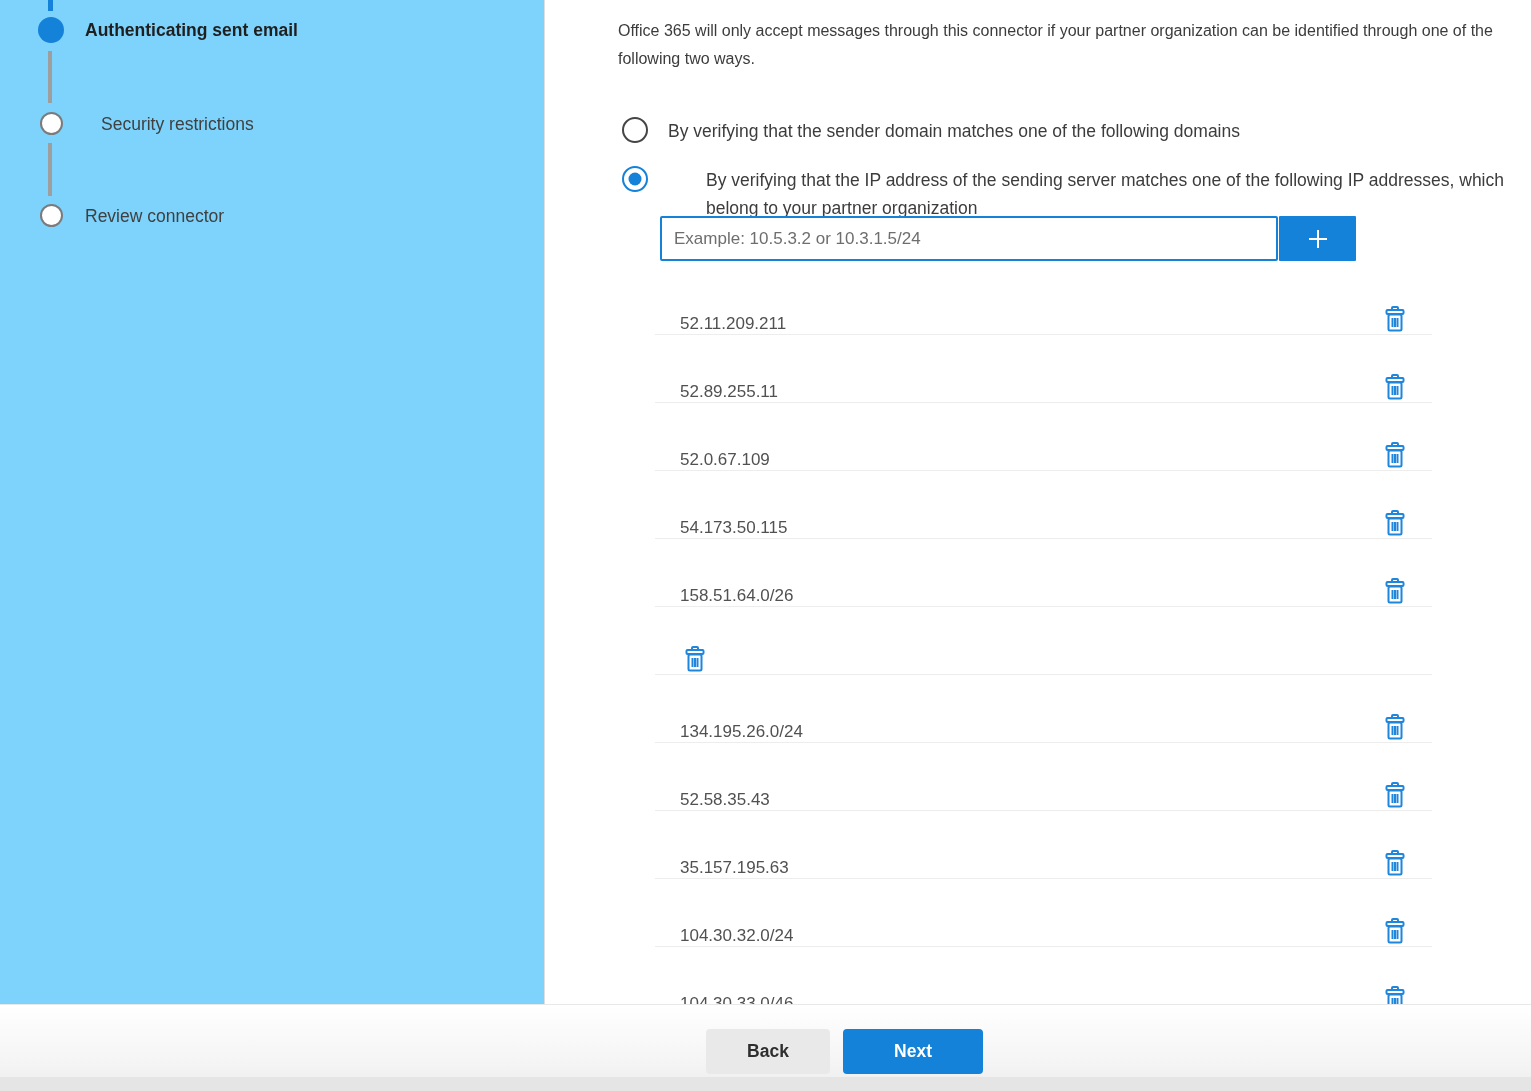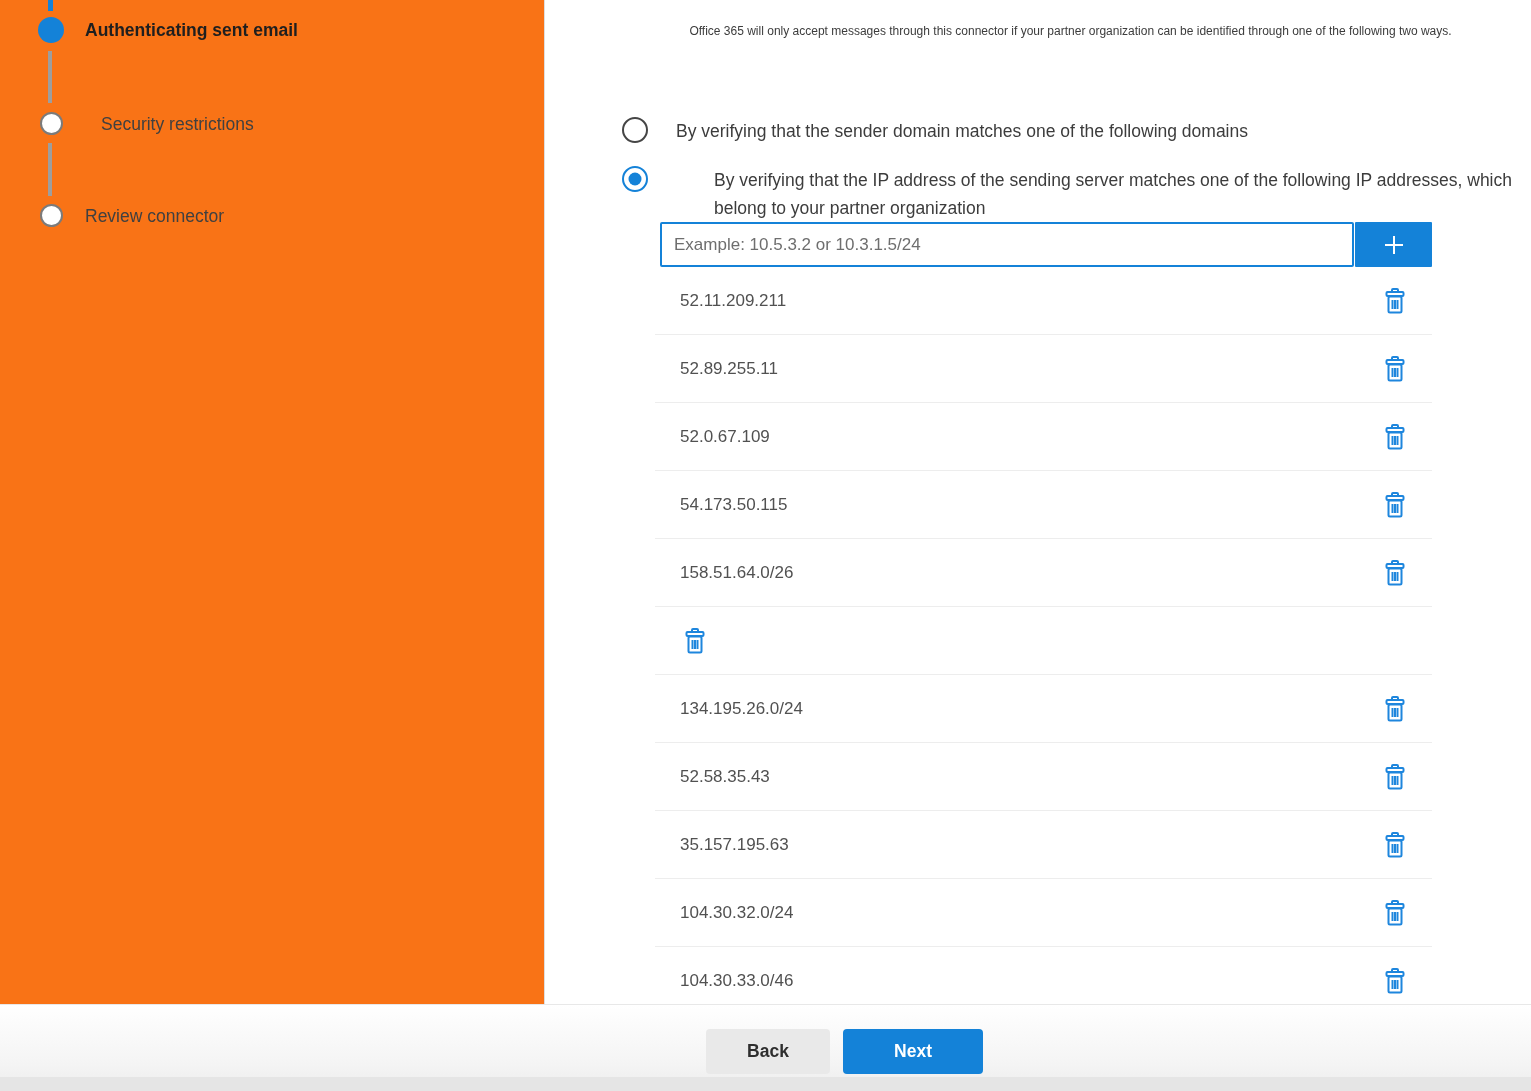--- a/index.html
+++ b/index.html
@@ -2,63 +2,63 @@
 <html style="--accent: #1482d8;"><head>
 <meta charset="utf-8">
 <style>
   * { margin:0; padding:0; box-sizing:border-box; }
   html,body { width:1531px; height:1091px; overflow:hidden; background:#fff;
     font-family:"Liberation Sans","DejaVu Sans",sans-serif; color:#3d3d3d; }
   .page { position:relative; width:1531px; height:1091px; }
 
   
   .sidebar { position:absolute; left:0; top:0; width:545px; height:1004px;
-    border-right:1px solid #dedede; background:#f97316; }
+    border-right:1px solid #dedede; background:#7dd3fc; }
   .seg { position:absolute; left:48px; width:5px; background:#9e9e9e; }
   .seg.blue { background:var(--accent); }
   .seg-top   { top:0;   height:11px; }
   .seg-mid1  { top:51px;  height:52px; width:4px; }
   .seg-mid2  { top:143px; height:53px; width:4px; }
   .step-dot { position:absolute; border-radius:50%; background:#fff; }
   .dot-1 { left:38px; top:17px; width:26px; height:26px; background:var(--accent); }
   .dot-2 { left:40px; top:112px; width:23px; height:23px; border:2.5px solid #7b7b7b; }
   .dot-3 { left:40px; top:204px; width:23px; height:23px; border:2.5px solid #7b7b7b; }
   .step-label { position:absolute; left:85px; font-size:17.5px; color:#404040; white-space:nowrap; }
   .label-1 { top:20px; font-weight:bold; color:#1f1f1f; }
   .label-2 { top:114px;margin-left:16px; }
   .label-3 { top:206px; }
 
   
   .main { position:absolute; left:546px; top:0; width:985px; height:1004px; overflow:hidden; }
   .intro { position:absolute; left:72px; top:17px; width:905px;
-    font-size:12px; line-height:28px; color:#3c3c3c;text-align:center; }
+    font-size:16px; line-height:28px; color:#3c3c3c; }
 
   .option { position:absolute; left:76px; display:flex; align-items:flex-start; }
   .option-1 { top:117px; }
   .option-2 { top:166px;gap:38px; }
   .radio { flex:0 0 auto; width:26px; height:26px; border-radius:50%;
     border:2.5px solid #454545; background:#fff; position:relative; }
   .option.selected .radio { border-color:var(--accent); }
   .option.selected .radio::after { content:""; position:absolute; left:50%; top:50%;
     width:13px; height:13px; border-radius:50%; background:var(--accent);
     transform:translate(-50%,-50%); }
-  .option-label { margin-left:28px; font-size:17.5px; line-height:28px; color:#3c3c3c;
+  .option-label { margin-left:20px; font-size:17.5px; line-height:28px; color:#3c3c3c;
     max-width:830px; padding-top:0px; }
 
-  .ip-entry { position:absolute; left:114px; top:222px; width:772px; height:45px;
+  .ip-entry { position:absolute; left:114px; top:216px; width:696px; height:45px;
     display:flex; }
   .ip-input { flex:1 1 auto; height:45px; border:2px solid var(--accent); border-radius:2px;
     font-family:inherit; font-size:17px; color:#3c3c3c; padding:0 12px; outline:none; }
   .ip-input::placeholder { color:#6e6e6e; opacity:1; }
   .add-btn { flex:0 0 auto; width:77px; height:45px; margin-left:1px; border:none;
     background:var(--accent); cursor:pointer; display:flex; align-items:center;
     justify-content:center; border-radius:1px; }
 
   .ip-list { position:absolute; left:109px; top:267px; width:777px; }
-  .ip-row { height:68px; display:flex; align-items:center; border-bottom:1px solid #ededed;
+  .ip-row { height:68px; display:flex; align-items:flex-end; border-bottom:1px solid #ededed;
     padding:0 22px 0 25px; }
   .ip-text { flex:1 1 auto; font-size:17px; color:#515151; }
   .trash-btn { flex:0 0 auto; width:30px; height:30px; border:none; background:transparent;
     cursor:pointer; display:flex; align-items:center; justify-content:center; padding:0; }
 
   
   .footer { position:absolute; left:0; top:1004px; width:1531px; height:87px;
     background:linear-gradient(#ffffff 0%, #f4f4f4 70%, #ececec 100%);
     border-top:1px solid #e8e8e8; }
   .footer-strip { position:absolute; left:0; bottom:0; width:100%; height:14px;

